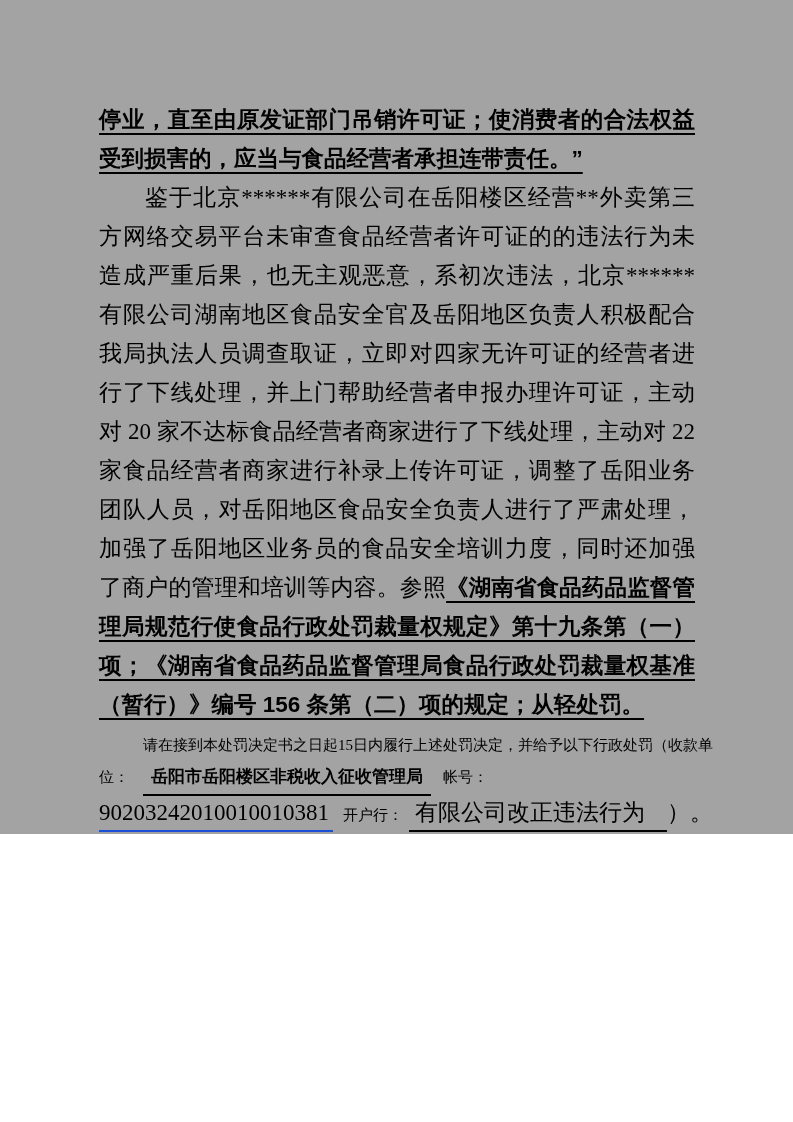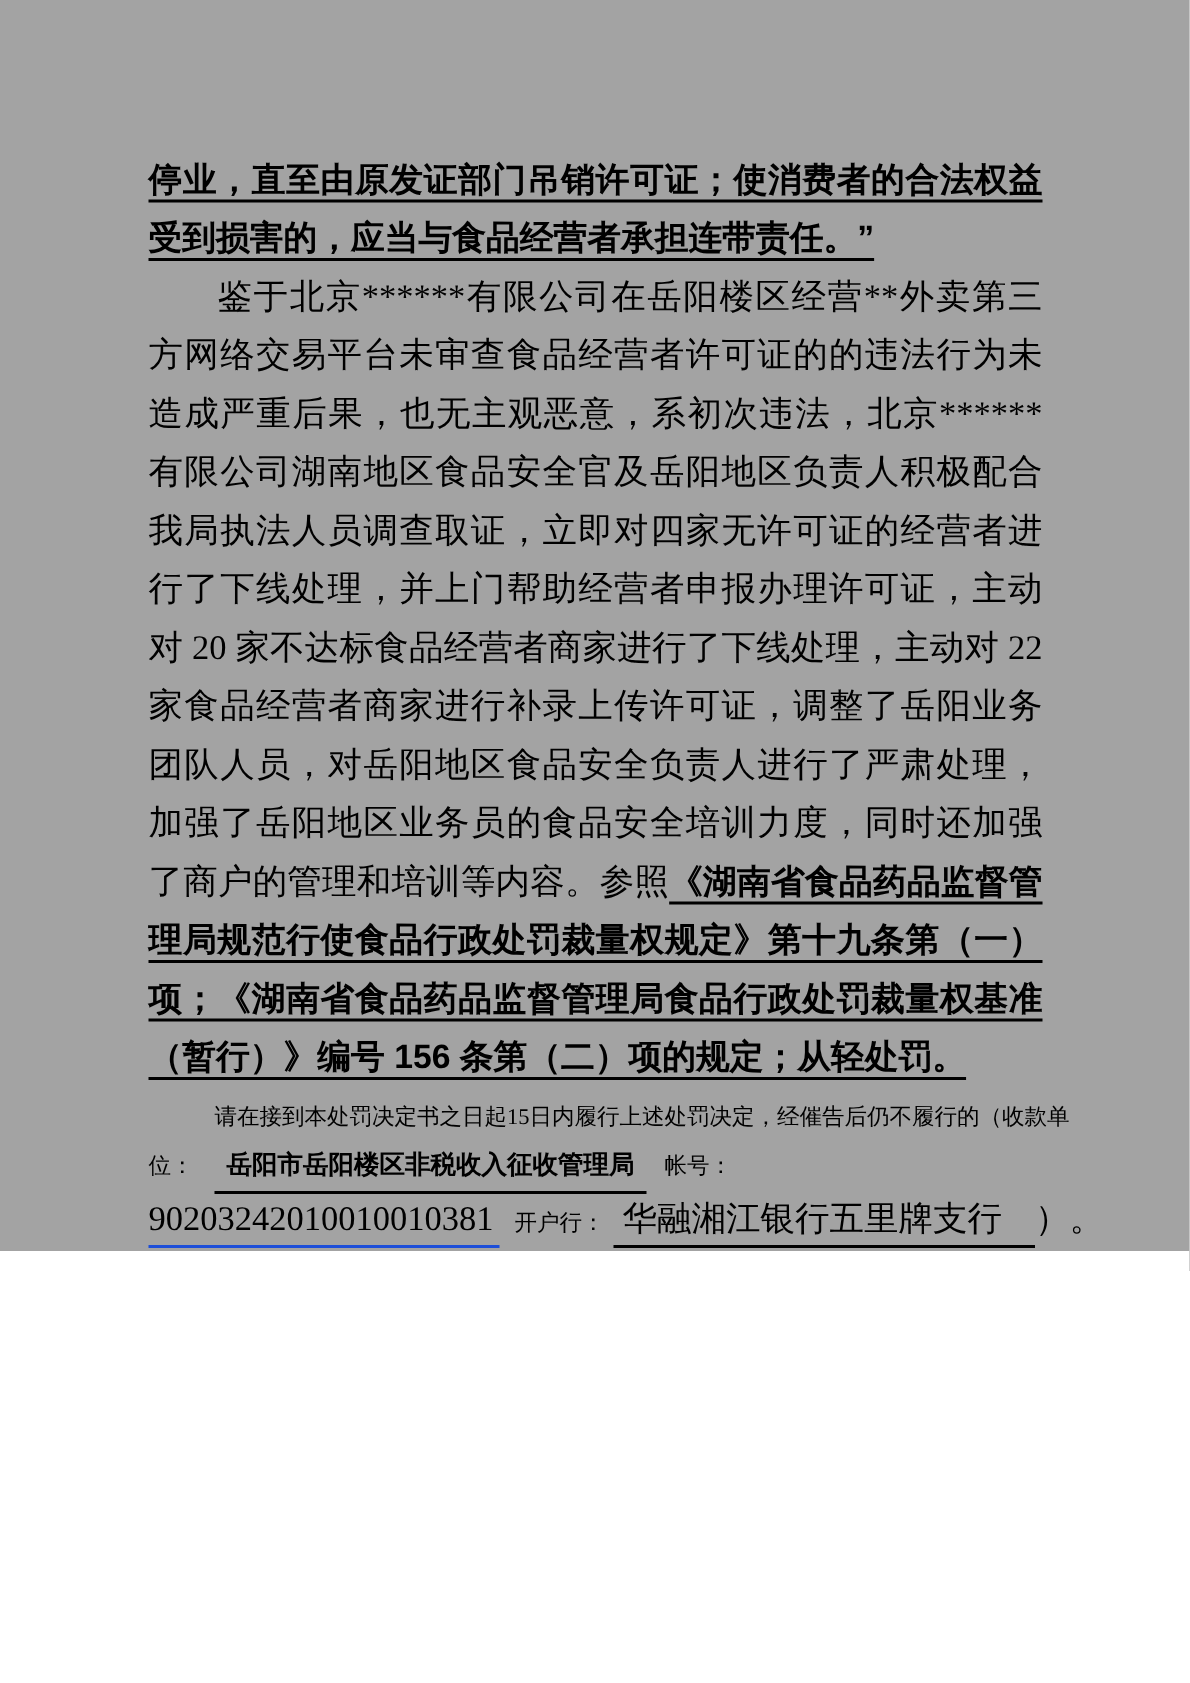--- a/index.html
+++ b/index.html
@@ -108,22 +108,22 @@
 
 <div class="page">
   <div class="content">
 
     <p class="para main"><span class="bold-ul">停业，直至由原发证部门吊销许可证；使消费者的合法权益受到损害的，应当与食品经营者承担连带责任。”</span></p>
 
     <p class="para main indent-main"><span>鉴于北京******有限公司在岳阳楼区经营**外卖第三方网络交易平台未审查食品经营者许可证的的违法行为未造成严重后果，也无主观恶意，系初次违法，北京******有限公司湖南地区食品安全官及岳阳地区负责人积极配合我局执法人员调查取证，立即对四家无许可证的经营者进行了下线处理，并上门帮助经营者申报办理许可证，主动对 20 家不达标食品经营者商家进行了下线处理，主动对 22 家食品经营者商家进行补录上传许可证，调整了岳阳业务团队人员，对岳阳地区食品安全负责人进行了严肃处理，加强了岳阳地区业务员的食品安全培训力度，同时还加强了商户的管理和培训等内容。参照</span><span class="bold-ul">《湖南省食品药品监督管理局规范行使食品行政处罚裁量权规定》第十九条第（一）项；《湖南省食品药品监督管理局食品行政处罚裁量权基准（暂行）》编号 156 条第（二）项的规定；从轻处罚。</span></p>
 
 
     <div class="payment">
-      <div class="pay-line small indent-small"><span>请在接到本处罚决定书之日起15日内履行上述处罚决定，经催告后仍不履行的（收款单</span></div>
+      <div class="pay-line small indent-small"><span>请在接到本处罚决定书之日起15日内履行上述处罚决定，并给予以下行政处罚（收款单</span></div>
       <div class="pay-line small"><span>位：</span><span class="field-payee">岳阳市岳阳楼区非税收入征收管理局</span><span>帐号：</span></div>
-      <div class="pay-line small"><span class="field-account">90203242010010010381</span><span>开户行：</span><span class="field-bank">华融湘江银行五里牌支行</span><span class="closing-big">）。</span></div>
+      <div class="pay-line small"><span class="field-account">90203242010010010381</span><span>开户行：</span><span class="field-bank">有限公司改正违法行为</span><span class="closing-big">）。</span></div>
     </div>
 
 
   </div>
 
   <div class="page-number">7</div>
 </div>
 
 </body></html>

